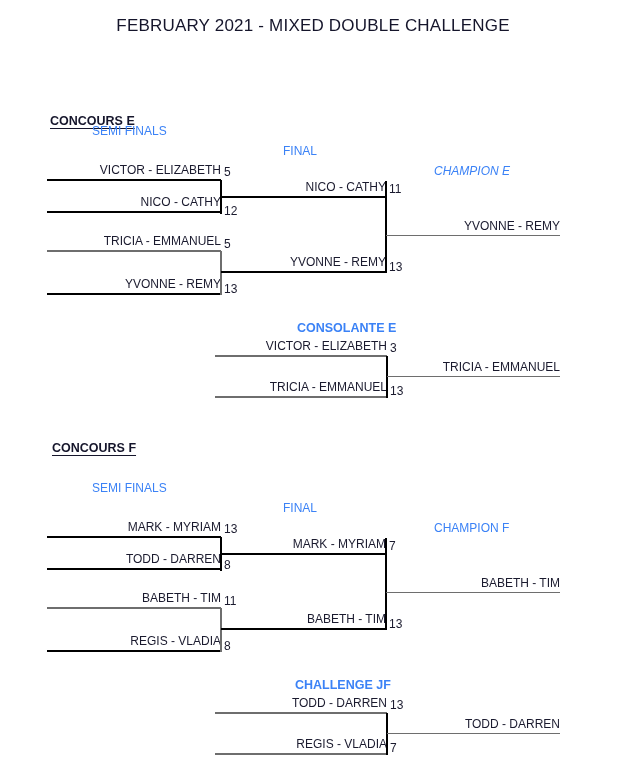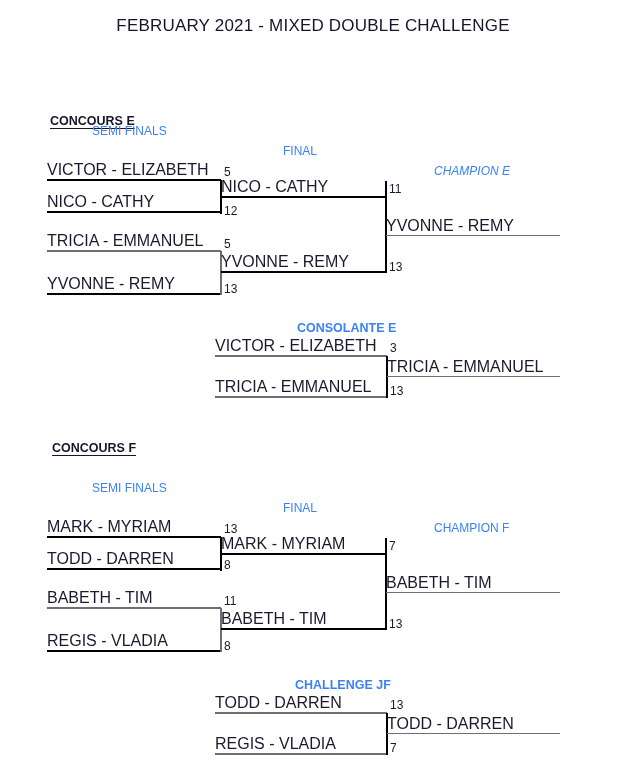--- a/index.html
+++ b/index.html
@@ -67,22 +67,22 @@
     border-bottom-color: #6e6e6e;
   }
   .slot.thin {
     border-bottom-width: 1.5px;
   }
   .slot .nm {
     position: absolute;
     left: 0;
     right: 0;
     bottom: 2px;
-    text-align: left;
-    font-size: 16px;
+    text-align: right;
+    font-size: 12px;
     line-height: 14px;
     white-space: nowrap;
     color: #1a1a2e;
   }
 
   .vbar {
     position: absolute;
     box-sizing: border-box;
     border-left: 2px solid #000000;
   }

